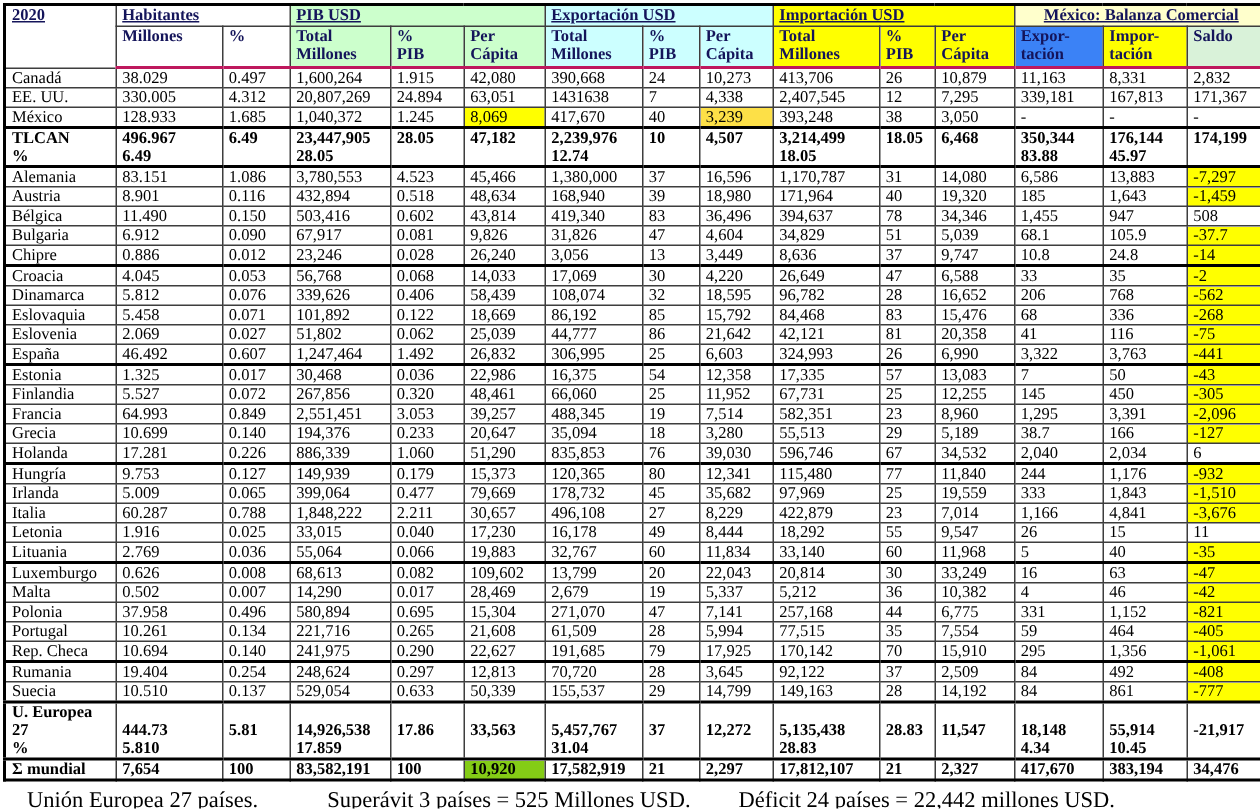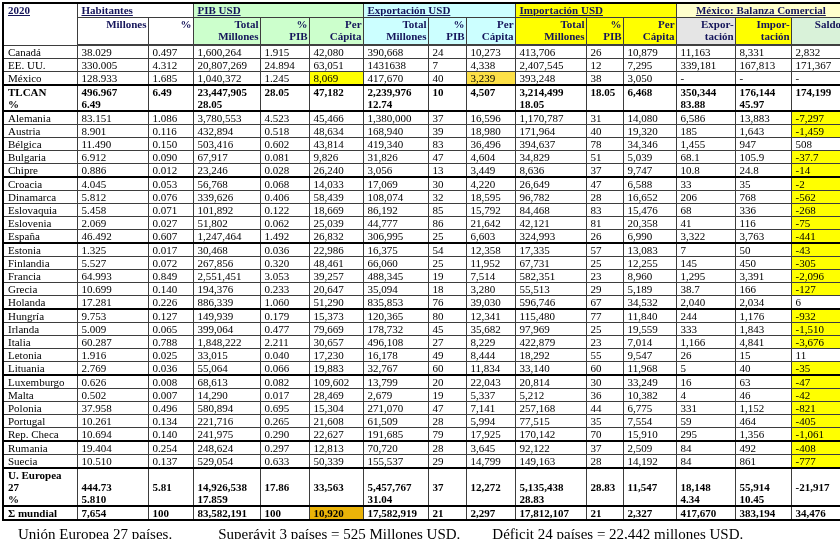--- a/index.html
+++ b/index.html
@@ -17,21 +17,21 @@
     border:1px solid #3d3d3d;
     padding:0 1px 0 4px;
     font-size:11px;line-height:12px;
     text-align:left;vertical-align:top;
     white-space:pre-line;overflow:hidden;
   }
   table.t th{font-weight:bold;color:#14145a;}
   th.year{vertical-align:middle;color:#000;font-size:12px;}
   tr.ghead th{height:13px;line-height:13px;text-decoration:underline;}
   tr.shead th{height:26px;}
-  tr.shead th{border-bottom:2px solid #404040;text-align:right;}
+  tr.shead th{border-bottom:2px solid #be185d;}
   tr.thick td{border-top:2px solid #000;}
   tr.bold td{font-weight:bold;}
   td.lbl{white-space:pre-line;}
   .footer{
     margin:5px 0 0 18px;font-size:15px;line-height:17px;color:#000;
     white-space:nowrap;
   }
   .footer .fp1{margin-right:46px;}
   .footer .fp2{margin-right:32px;}
 </style>
@@ -81,21 +81,21 @@
           <th style="background: rgb(204, 255, 255);">%
 PIB</th>
           <th style="background: rgb(204, 255, 255);">Per
 Cápita</th>
           <th style="background: rgb(255, 255, 0);">Total
 Millones</th>
           <th style="background: rgb(255, 255, 0);">%
 PIB</th>
           <th style="background: rgb(255, 255, 0);">Per
 Cápita</th>
-          <th style="background: #e5e5e5;">Expor-
+          <th style="background: #3b82f6;">Expor-
 tación</th>
           <th style="background: rgb(255, 255, 0);">Impor-
 tación</th>
           <th style="background: rgb(217, 242, 217);">Saldo</th>
         </tr>
       </thead>
     <tbody id="tbody">
         <tr>
           <td class="lbl">Canadá</td>
           <td>38.029</td>
@@ -668,21 +668,21 @@
 10.45</td>
           <td>
 -21,917</td>
         </tr>
         <tr class="thick bold">
           <td class="lbl">Σ mundial</td>
           <td>7,654</td>
           <td>100</td>
           <td>83,582,191</td>
           <td>100</td>
-          <td style="background: #eab308;">10,920</td>
+          <td style="background: #84cc16;">10,920</td>
           <td>17,582,919</td>
           <td>21</td>
           <td>2,297</td>
           <td>17,812,107</td>
           <td>21</td>
           <td>2,327</td>
           <td>417,670</td>
           <td>383,194</td>
           <td>34,476</td>
         </tr>

